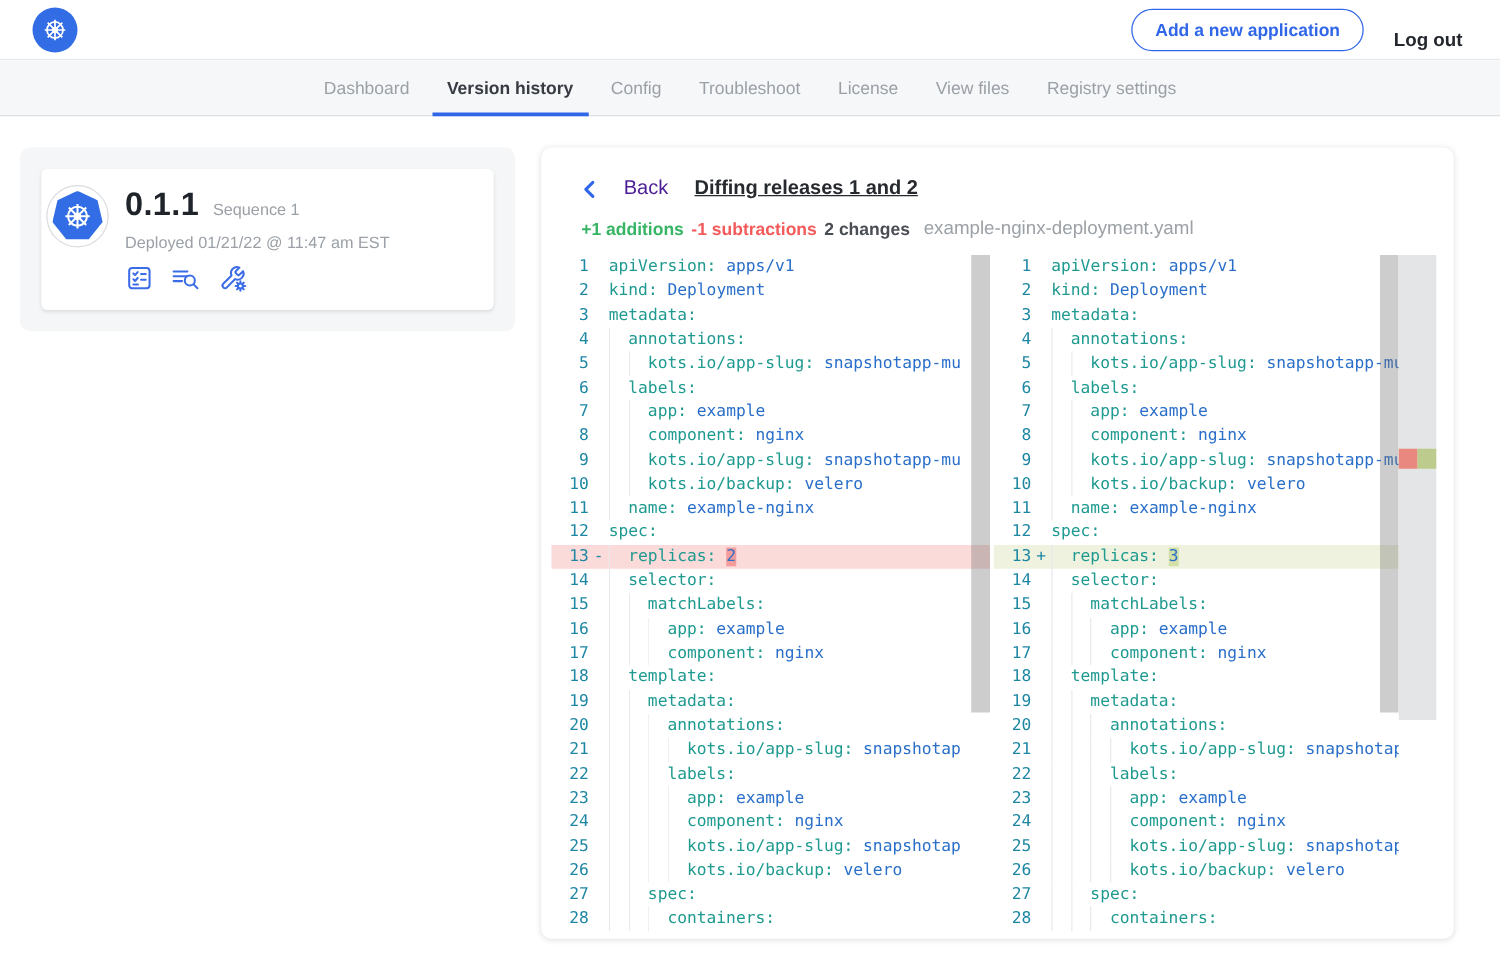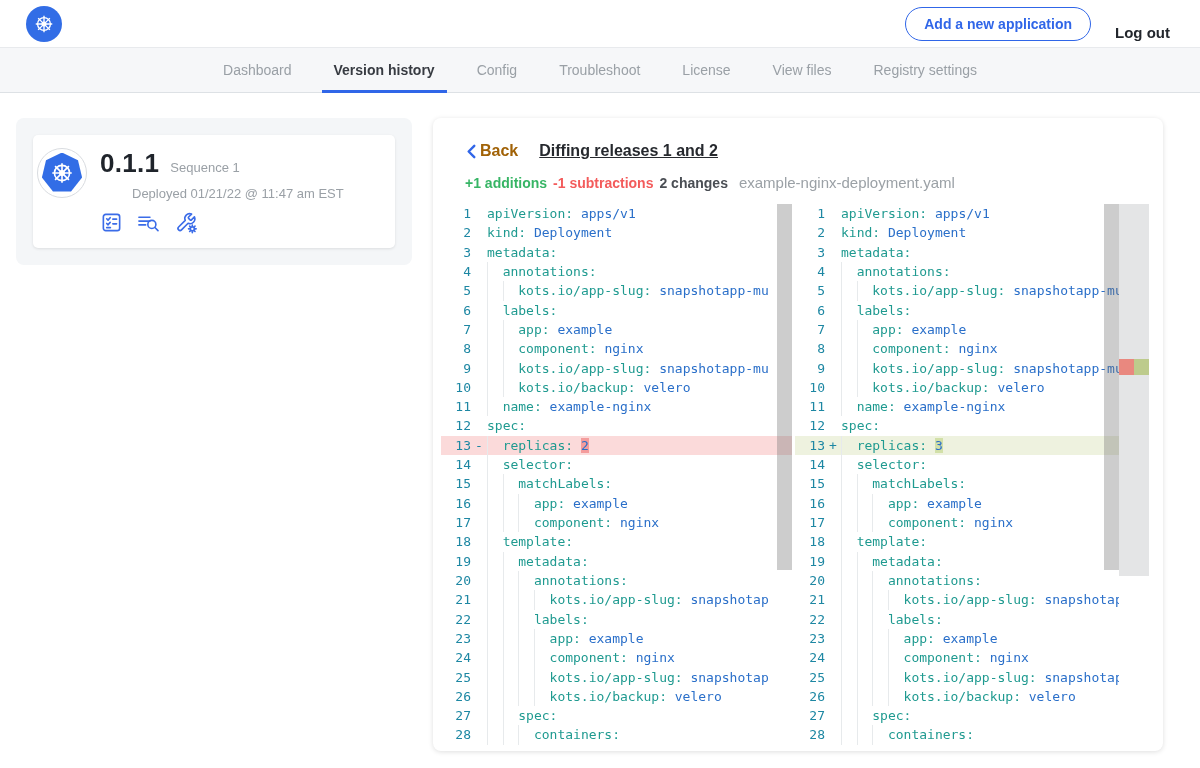--- a/index.html
+++ b/index.html
@@ -21,21 +21,21 @@
   .topnav-item.active::after { content:""; position:absolute; left:0; right:0; bottom:0;
                  height:4px; background:#3066e8; border-radius:3px; }
   .topbar-right { margin-left:auto; display:flex; align-items:flex-end; }
   .add-app-btn { border:1.5px solid #3066e8; color:#3066e8; background:#fff; border-radius:18px;
                  padding:8px 18px; font-size:14px; font-weight:700; cursor:pointer;
                  font-family:"Liberation Sans", sans-serif; }
   .logout { margin:0 30px 0 24px; font-size:15px; font-weight:600; color:#23272d; cursor:pointer; }
 
   
   .subnav { height:45px; background:#f6f7f9; border-bottom:1px solid #dde1e5;
-            display:flex; align-items:center; justify-content:center; gap:42px; }
+            display:flex; align-items:center; justify-content:center; gap:30px; }
   .subtab { position:relative; height:45px; display:flex; align-items:center;
             font-size:14px; color:#9aa0a6; cursor:pointer; }
   .subtab.active { color:#373b42; font-weight:700; }
   .subtab.active::after { content:""; position:absolute; left:-12px; right:-12px; bottom:0;
             height:3px; background:#3066e8; }
 
   
   .main { display:flex; align-items:flex-start; gap:21px; padding:25px 37px 0 16px; }
 
   
@@ -44,29 +44,29 @@
   .dep-inner { background:#fff; border-radius:5px; box-shadow:0 1px 3px rgba(0,0,0,.10);
                padding:13px 4px 14px; display:flex; gap:13px; }
   .k8s-badge { width:50px; height:50px; border-radius:50%; border:1px solid #d9dce0; background:#fff;
                display:flex; align-items:center; justify-content:center; flex:none; }
   .k8s-hept { width:41px; height:41px; background:#326de6; display:flex; align-items:center; justify-content:center;
               clip-path:polygon(50% 0%, 89% 19%, 99% 61%, 72% 95%, 28% 95%, 1% 61%, 11% 19%); }
   .dep-col { display:flex; flex-direction:column; }
   .ver-row { display:flex; align-items:baseline; gap:11px; }
   .ver { font-size:26px; font-weight:700; color:#1f242b; letter-spacing:.3px; }
   .seq { font-size:13px; color:#9aa0a6; }
-  .deployed { font-size:13px; color:#9aa0a6; margin-top:7px;margin-left:32px; }
+  .deployed { font-size:13px; color:#9aa0a6; margin-top:7px; }
   .dep-icons { display:flex; align-items:center; gap:13px; margin-top:10px; }
   .dep-icons svg { cursor:pointer; }
 
   
   .diff-card { flex:1; background:#fff; border-radius:8px; box-shadow:0 1px 5px rgba(0,0,0,.13);
                padding:24px 0 6px; }
   .diff-head { display:flex; align-items:center; margin-left:32px; }
-  .back { display:flex; align-items:center; gap:3px; color:#a16207; font-weight:700; font-size:16px; cursor:pointer; }
+  .back { display:flex; align-items:center; gap:22px; color:#4c1d95; font-weight:400; font-size:16px; cursor:pointer; }
   .diff-title { font-size:16px; font-weight:700; color:#26292e; margin-left:21px;text-decoration:underline; }
   .diff-stats { margin:14px 0 0 32px; font-size:14px; display:flex; align-items:center; }
   .stat-add { color:#37b565; font-weight:700; }
   .stat-sub { color:#f35b5b; font-weight:700; margin-left:6px; }
   .stat-chg { color:#4a4e54; font-weight:700; margin-left:6px; }
   .fname { font-size:15px; color:#9ba1a6; margin-left:11px; font-weight:400; }
 
   
   .diff-wrap { display:flex; margin-top:13px; padding-left:8px; }
   .pane { height:541px; overflow:hidden; position:relative; background:#fff; }

